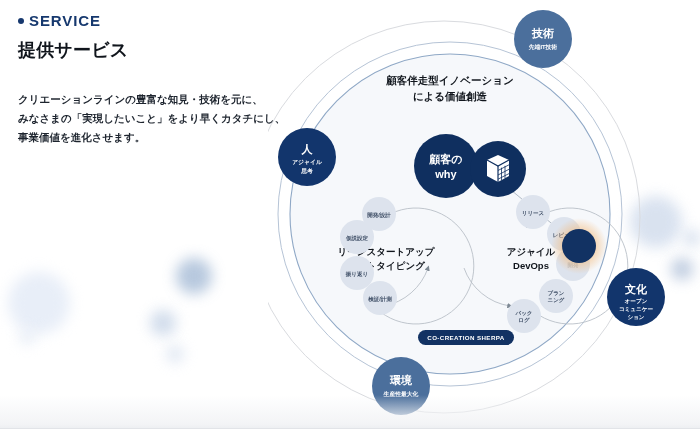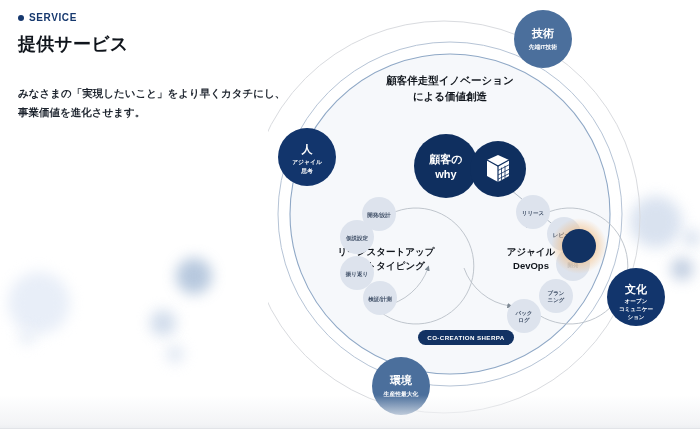--- a/index.html
+++ b/index.html
@@ -54,21 +54,21 @@
   .copy {
     position: absolute;
     left: 18px;
     top: 12px;
     width: 260px;
   }
   .eyebrow {
     display: flex;
     align-items: center;
     gap: 5px;
-    font-size: 10px;
+    font-size: 15px;
     font-weight: 700;
     letter-spacing: .06em;
     color: #16386e;
   }
   .eyebrow .dot {
     width: 6px; height: 6px;
     border-radius: 50%;
     background: #16386e;
     display: block;
   }
@@ -115,20 +115,21 @@
   <span class="blob b8"></span>
 </div>
 
 <div class="copy">
   <div class="eyebrow">
     <span class="dot"></span>
     <span>SERVICE</span>
   </div>
   <h1 class="headline">提供サービス</h1>
   <p class="lede">
+    <span>クリエーションラインの豊富な知見・技術を元に、</span>
     <span>みなさまの「実現したいこと」をより早くカタチにし、</span>
     <span>事業価値を進化させます。</span>
   </p>
 </div>
 
 <div class="diagram">
 <svg width="432" height="423" viewBox="0 0 432 423" xmlns="http://www.w3.org/2000/svg">
   <defs>
     <radialGradient id="glowGrad">
       <stop offset="40%" stop-color="#f3b877" stop-opacity="0.75"></stop>

